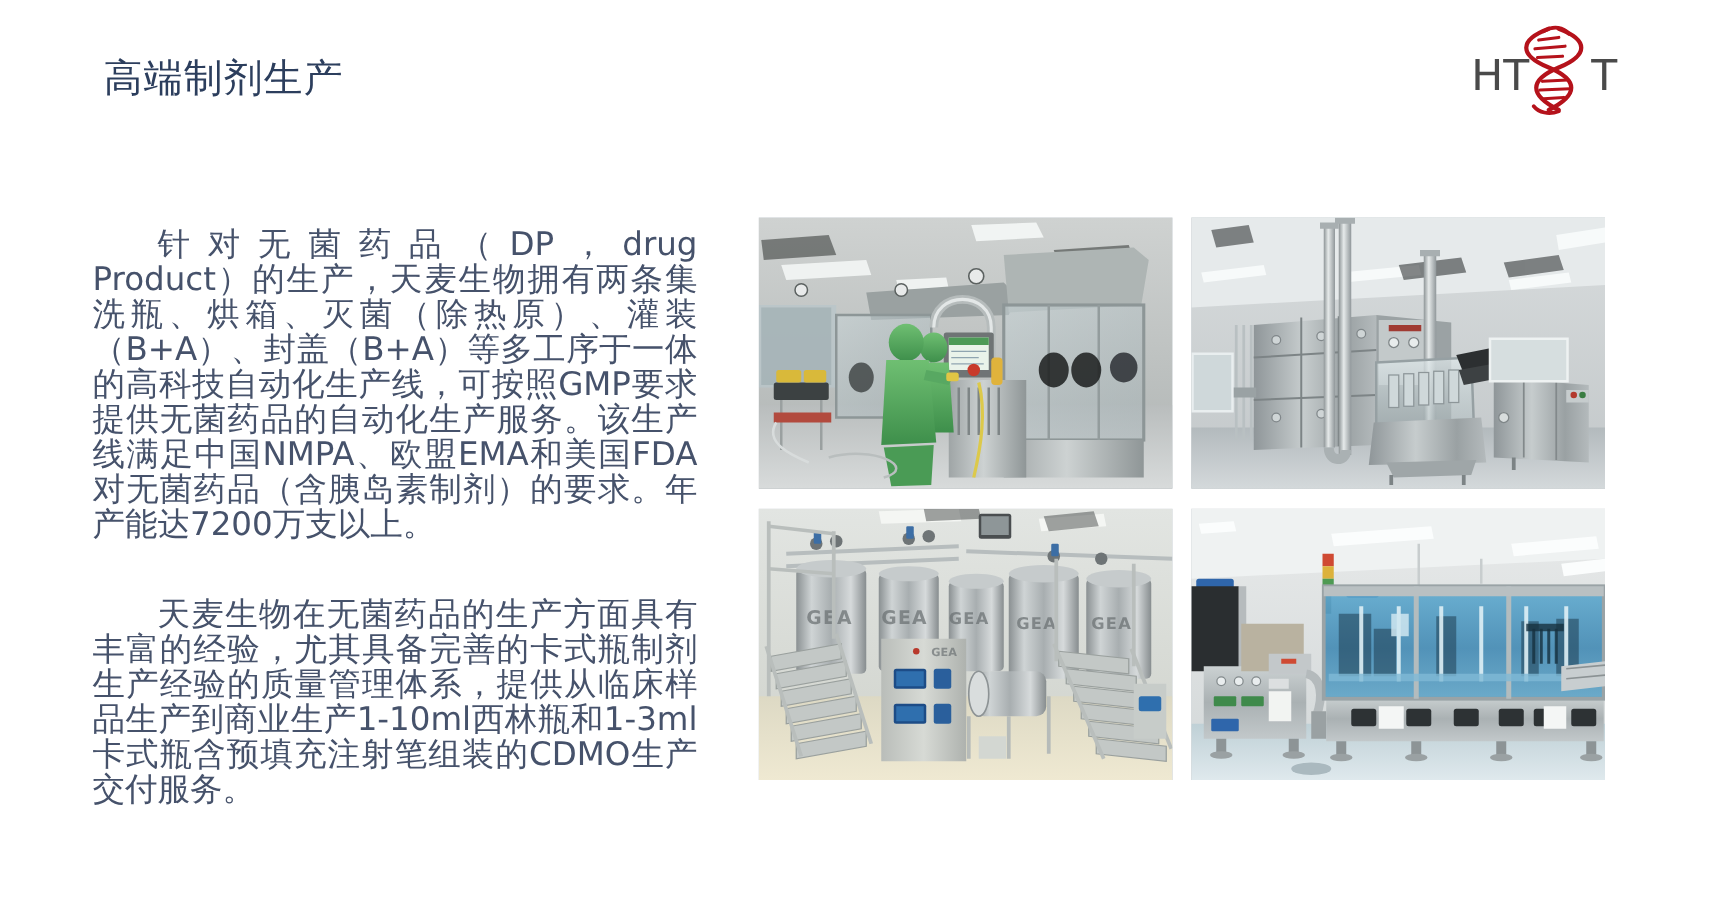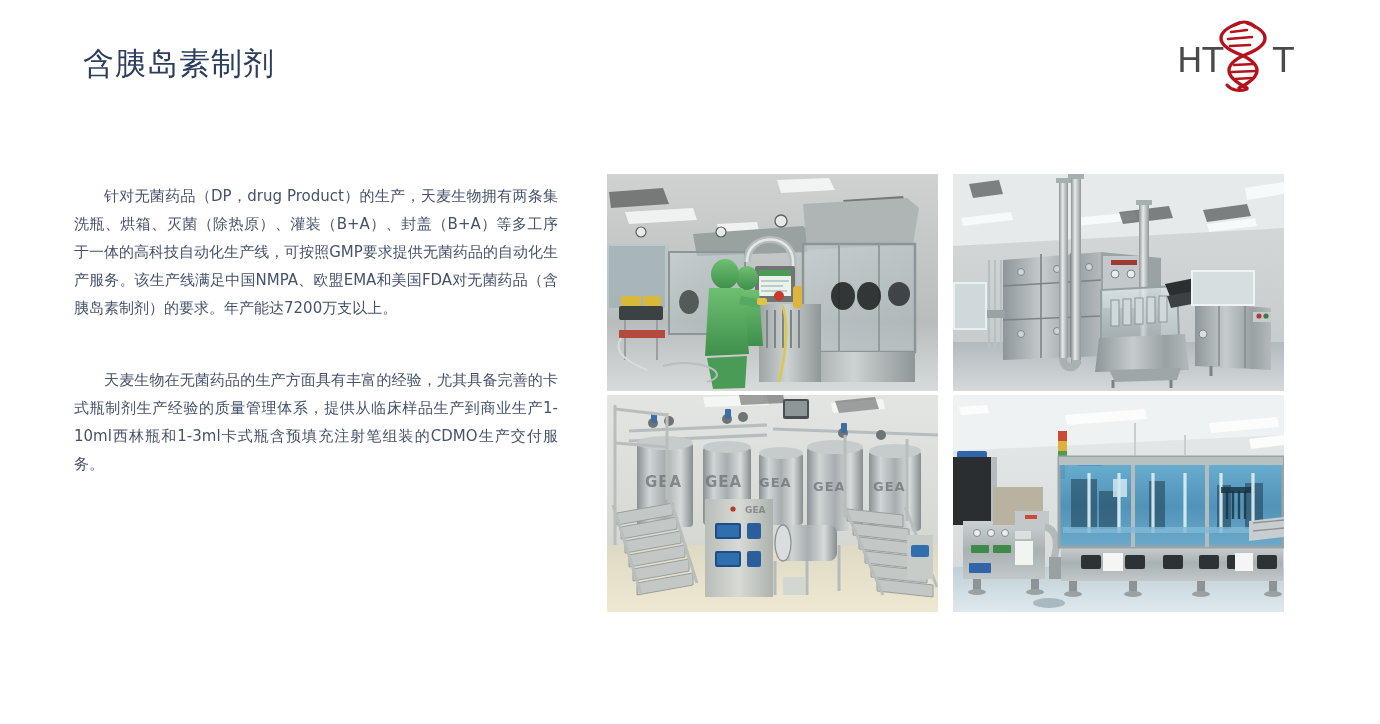--- a/index.html
+++ b/index.html
@@ -45,21 +45,21 @@
   }
   #logo svg { display: block; width: 125px; height: 72px; }
 
   
   #copy {
     position: absolute;
     left: 74px;
     top: 182px;
     width: 484px;
     color: #46526b;
-    font-size: 15px;
+    font-size: 26px;
     line-height: 28px;
     text-align: justify;
     text-justify: inter-character;
   }
   .para {
     margin: 0;
     text-indent: 2em;
     text-align: justify;
     text-justify: inter-character;
   }
@@ -68,35 +68,35 @@
   
   #photo-grid {
     position: absolute;
     left: 607px;
     top: 174px;
     width: 681px;
     height: 450px;
     display: grid;
     grid-template-columns: 331px 331px;
     grid-template-rows: 217px 217px;
-    gap: 4px 15px;
+    gap: 16px 15px;
   }
   .photo {
     position: relative;
     overflow: hidden;
     background: #c9cfd4;
   }
   .photo svg { display: block; width: 100%; height: 100%; }
 </style>
 </head>
 <body>
 
 <div id="slide">
 
-  <div id="slide-title">含胰岛素制剂</div>
+  <div id="slide-title">高端制剂生产</div>
 
   <div id="logo">
     <svg viewBox="0 0 125 72" xmlns="http://www.w3.org/2000/svg" aria-hidden="true">
 
       <g fill="#4a4a4a" font-family="DejaVu Sans, Liberation Sans, sans-serif" font-size="34" font-weight="400">
         <text x="0" y="52">HT</text>
         <text x="96" y="52">T</text>
       </g>
 
       <g stroke="#b5121b" fill="none" stroke-width="3.4" stroke-linecap="round">

